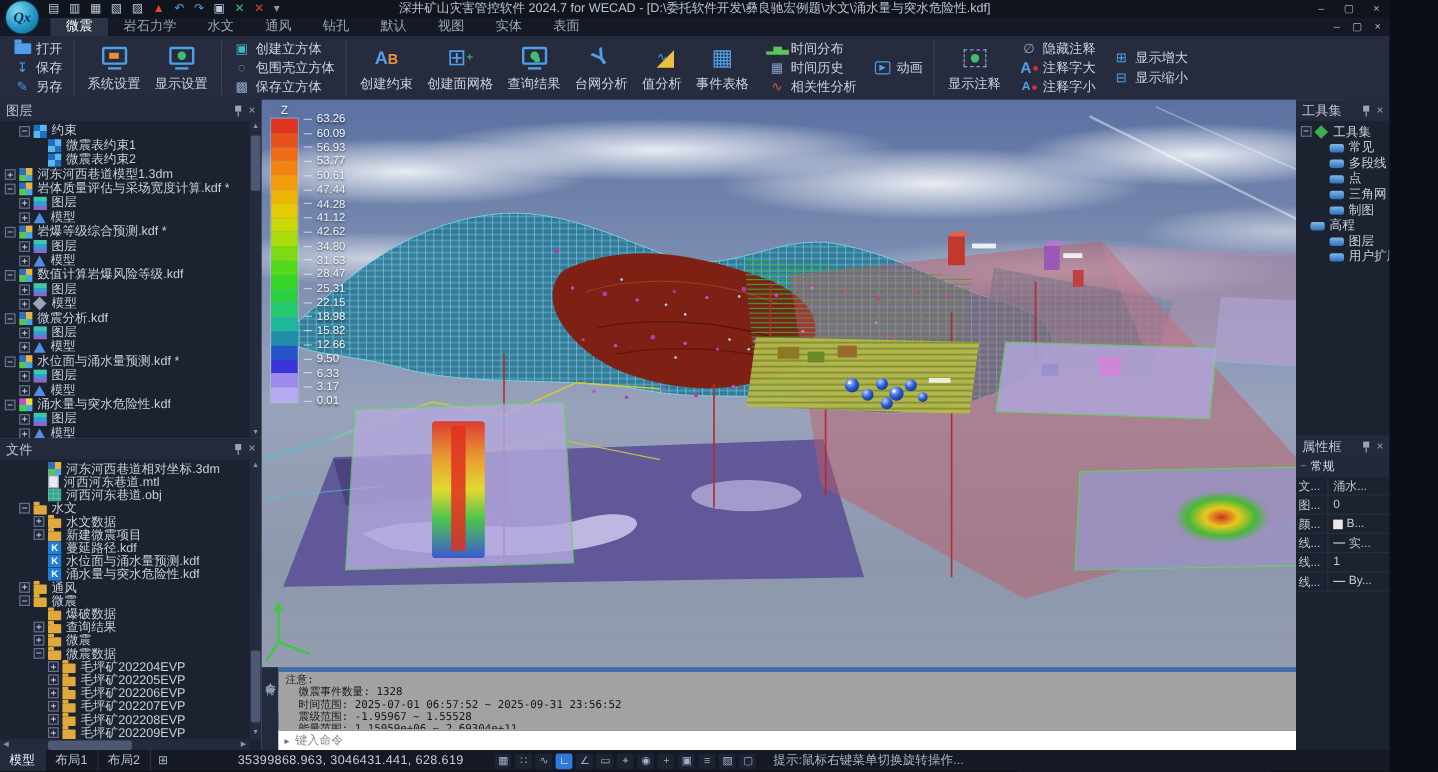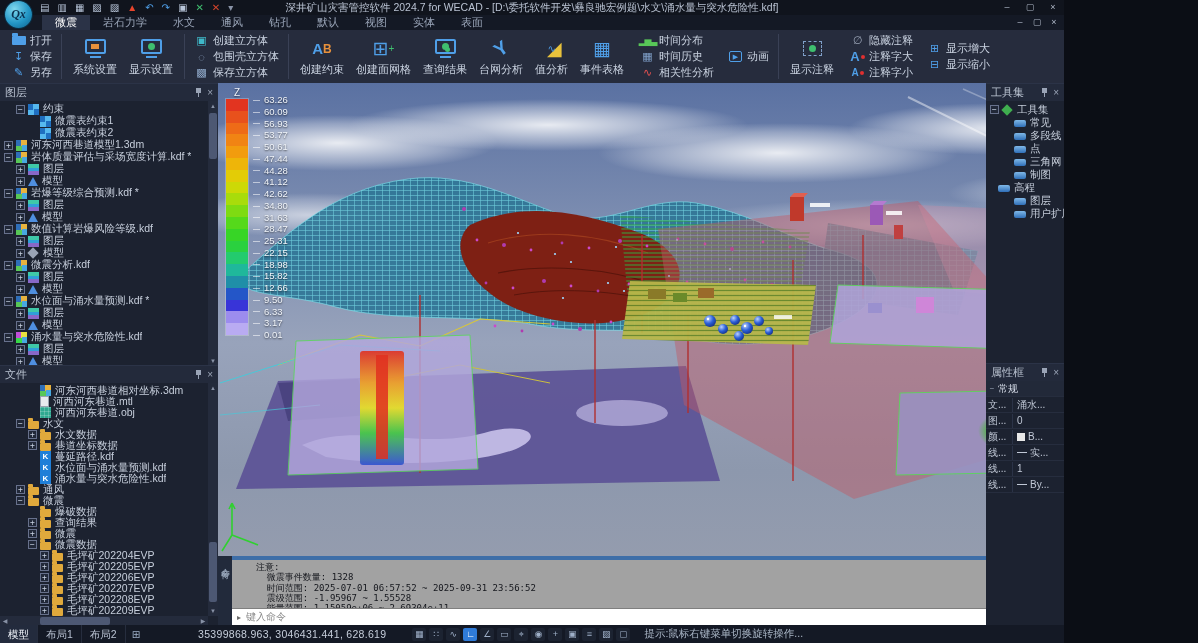--- a/index.html
+++ b/index.html
@@ -1,16 +1,16 @@
 <!DOCTYPE html>
 <html><head>
 <meta charset="utf-8">
 <style>
   html,body{margin:0;padding:0;background:#0b0e15;}
-  #app{position:relative;width:1064px;height:643px;background:#171c28;overflow:hidden;
+  #app{position:relative;width:1158px;height:643px;background:#171c28;overflow:hidden;
        font-family:"Liberation Sans","DejaVu Sans",sans-serif;-webkit-font-smoothing:antialiased;}
   
   .titlebar{position:absolute;top:0;left:0;right:0;height:15px;background:#10141d;display:flex;align-items:center;z-index:30;}
   .logo{position:absolute;top:1px;left:5px;width:27px;height:27px;border-radius:50%;z-index:40;
         background:radial-gradient(circle at 35% 30%,#7fd8ee,#2396c6 55%,#0d5f8a);
         color:#0a3050;font:italic bold 12px/27px "Liberation Serif",serif;text-align:center;box-shadow:0 0 0 1px #0a2e44;}
   .qat{margin-left:40px;display:flex;gap:8px;align-items:center;}
   .qbtn{font-size:10px;line-height:15px;cursor:default;}
   .title{position:absolute;left:200px;right:200px;text-align:center;color:#b9c2d2;font-size:10.5px;line-height:15px;
          white-space:nowrap;overflow:hidden;pointer-events:none;}
@@ -99,21 +99,21 @@
   .llabels span{font-size:9.5px;line-height:9px;color:#f0f4fa;text-shadow:0 1px 2px rgba(0,0,0,.65);}
   .llabels span::before{content:"";display:inline-block;width:7px;height:1px;background:rgba(255,255,255,.55);vertical-align:middle;margin-right:4px;}
   
   .console{position:absolute;left:218px;width:902px;top:556px;height:69px;display:flex;background:#a2a2a2;}
   .cside{width:14px;background:#222a3b;display:flex;flex-direction:column;align-items:center;padding-top:5px;gap:6px;}
   .cside .vtxt{writing-mode:vertical-rl;color:#9aa8bc;font-size:9px;letter-spacing:1px;}
   .cside .cx{color:#9aa8bc;font-size:9px;}
   .cmain{flex:1;display:flex;flex-direction:column;position:relative;min-width:0;}
   .cbluetop{height:4px;background:#3e6ea8;}
   .clog{flex:1;background:#a2a2a2;color:#14161c;font-family:"DejaVu Sans Mono","Liberation Mono",monospace;
-        font-size:9px;line-height:10.3px;padding:2px 24px;overflow:hidden;white-space:pre;border-radius:17px;}
+        font-size:9px;line-height:10.3px;padding:2px 6px;overflow:hidden;white-space:pre;border-radius:17px;}
   .cinput{height:16px;background:#fff;display:flex;align-items:center;font-size:10px;color:#8a8a8a;padding:0 5px;gap:5px;border-top:1px solid #7f7f7f;}
   .cinput .prompt{color:#6a6a6a;font-size:8px;}
   .cscroll{position:absolute;right:0;top:4px;bottom:16px;width:11px;background:#dfdfdf;border-left:1px solid #bdbdbd;}
   .cscroll .thumb{position:absolute;top:2px;left:1px;right:1px;height:26px;background:#a8a8a8;}
   
   .statusbar{position:absolute;bottom:0;left:0;right:0;height:18px;background:#141925;color:#b9c2d2;
              font-size:10.5px;display:flex;align-items:center;z-index:30;}
   .sbtab{padding:0 8px;line-height:18px;border-right:1px solid #262d3e;white-space:nowrap;}
   .sbtab.active{background:#232b3d;color:#eef2f8;}
   .sbicon{padding:0 6px;color:#9fb0c8;font-size:10px;}
@@ -520,21 +520,21 @@
           <span class="tlabel">水文</span>
         </div>
         <div class="trow" style="height: 11px; padding-left: 28px;">
           <span class="exp">+</span>
           <span class="ti folder"></span>
           <span class="tlabel">水文数据</span>
         </div>
         <div class="trow" style="height: 11px; padding-left: 28px;">
           <span class="exp">+</span>
           <span class="ti folder"></span>
-          <span class="tlabel">巷道坐标数据</span>
+          <span class="tlabel">新建微震项目</span>
         </div>
         <div class="trow" style="height: 11px; padding-left: 28px;">
           <span class="exp empty"></span>
           <span class="ti kdf">K</span>
           <span class="tlabel">蔓延路径.kdf</span>
         </div>
         <div class="trow" style="height: 11px; padding-left: 28px;">
           <span class="exp empty"></span>
           <span class="ti kdf">K</span>
           <span class="tlabel">水位面与涌水量预测.kdf</span>

